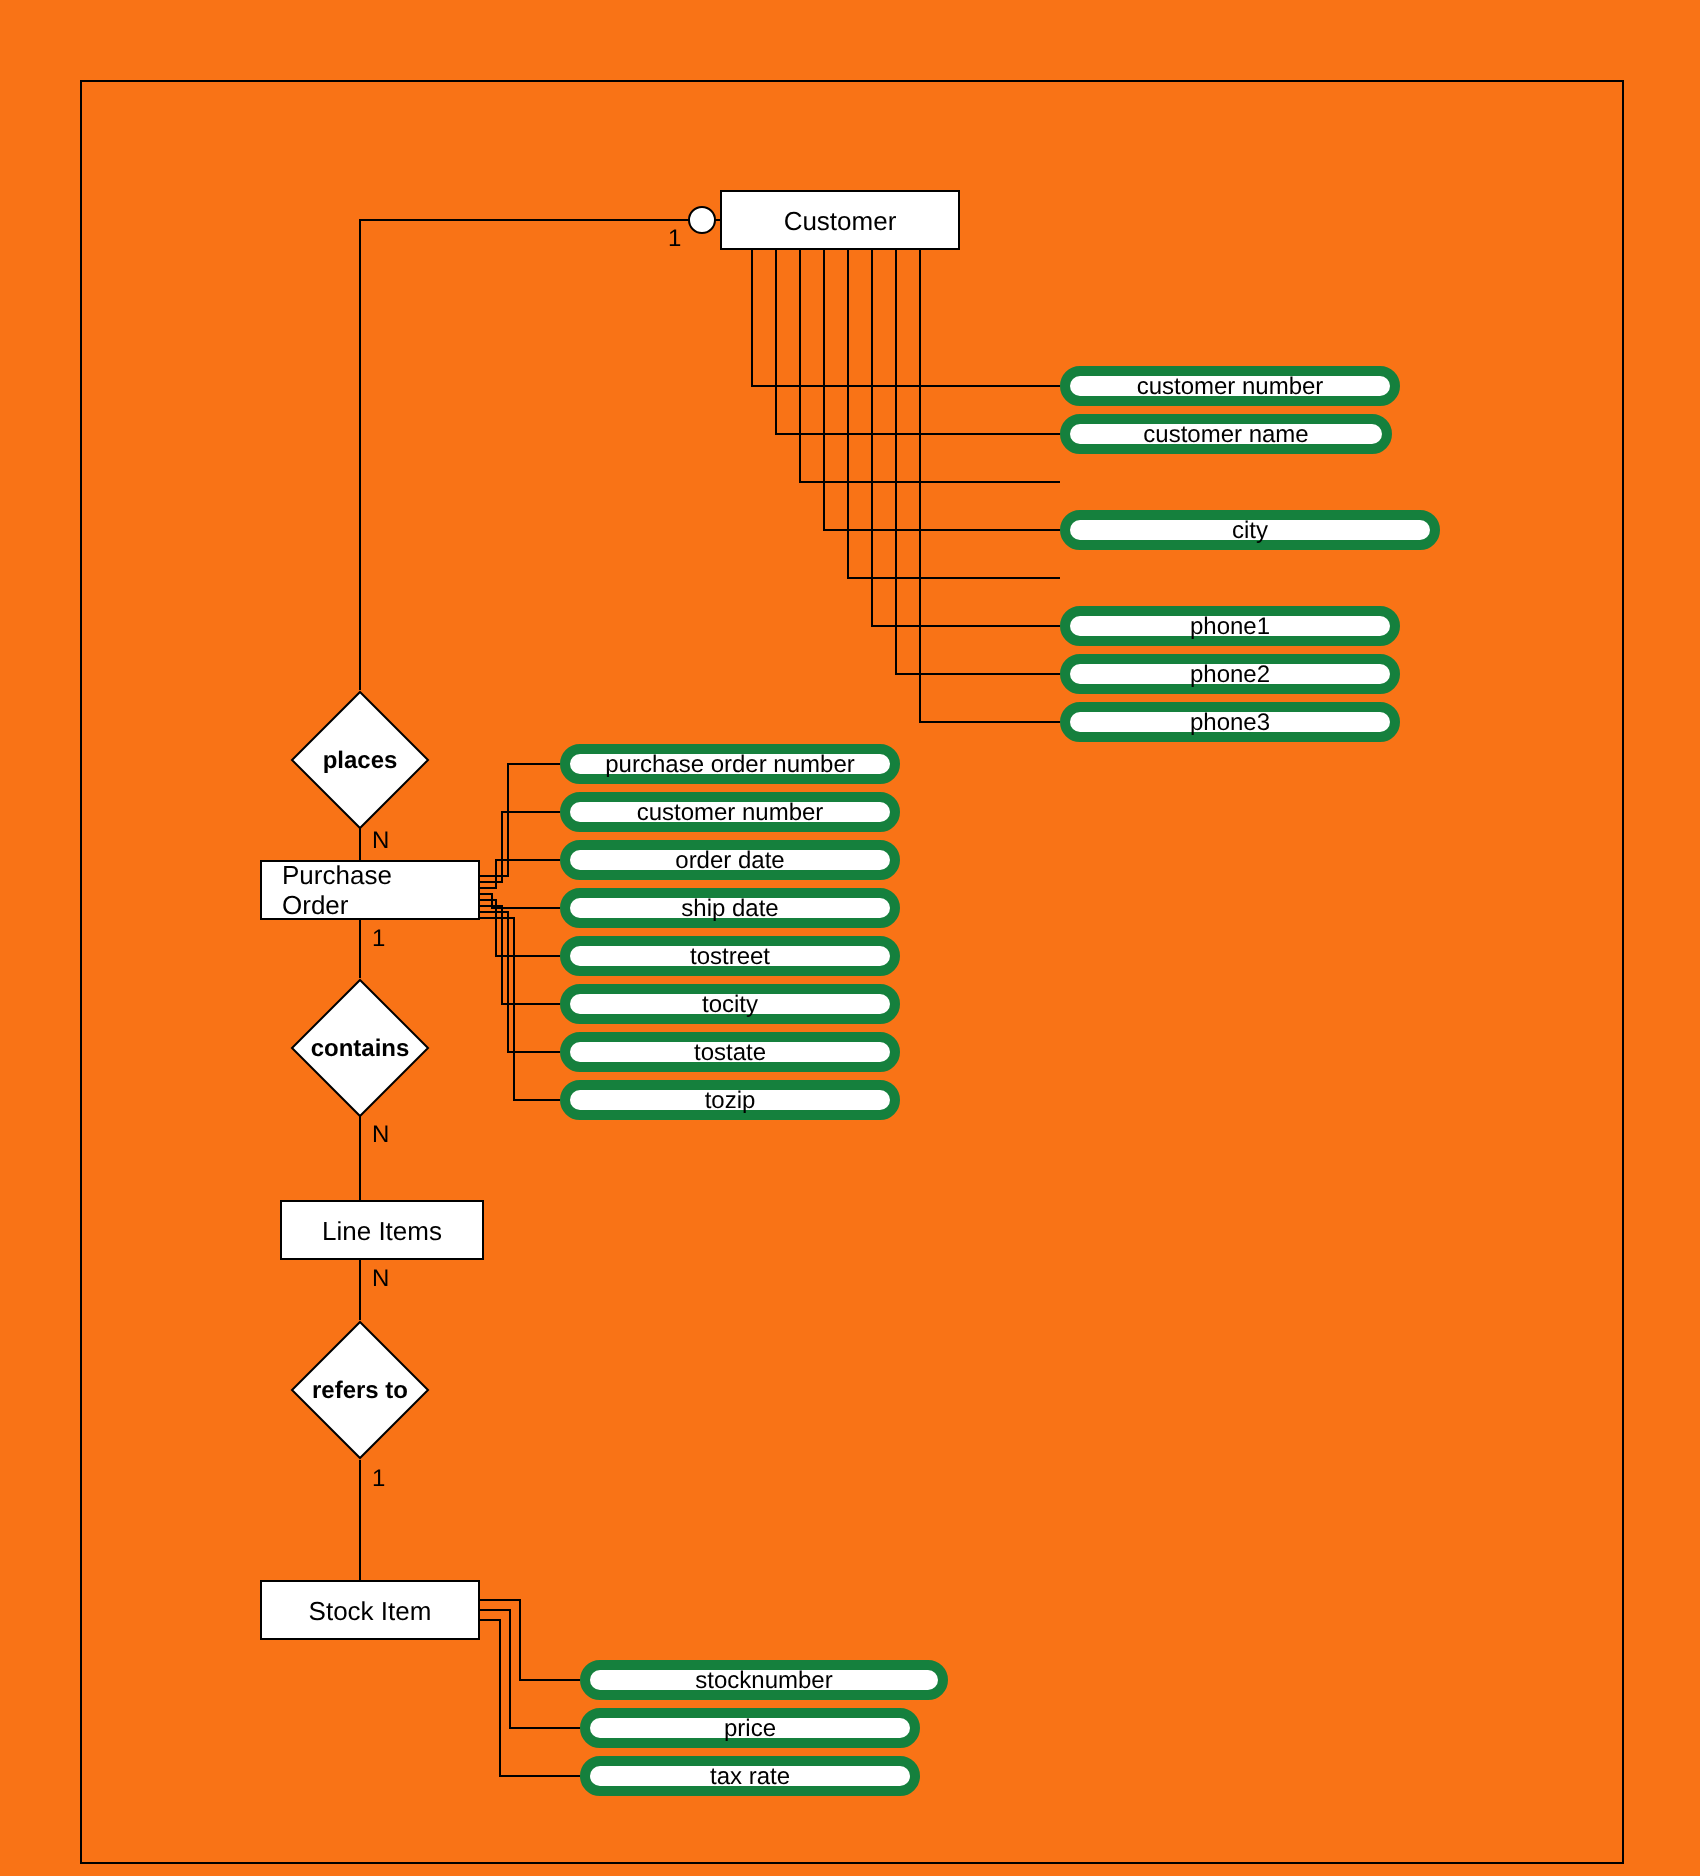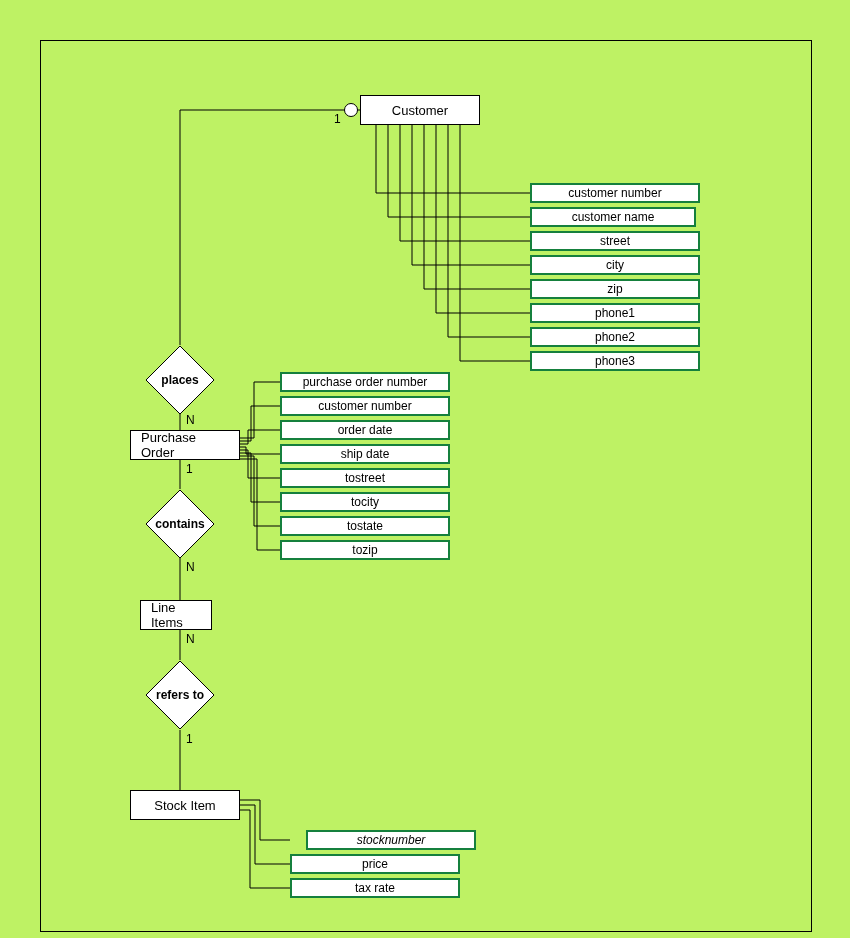--- a/index.html
+++ b/index.html
@@ -6,21 +6,21 @@
     margin: 0;
     padding: 0;
     background: #fff;
     font-family: Arial, sans-serif;
     font-size: 13px;
   }
   .canvas {
     position: relative;
     width: 850px;
     height: 938px;
-    background: #bef264;
+    background: #f97316;
   }
   .frame {
     position: absolute;
     left: 40px;
     top: 40px;
     width: 770px;
     height: 890px;
     border: 1px solid #000;
   }
   .entity {
@@ -43,23 +43,23 @@
   .relationship svg { display: block; }
   .relationship .rel-label {
     position: absolute;
     left: 0; top: 0; width: 100%; height: 100%;
     display: flex; align-items: center; justify-content: center;
     font-size: 12px;
     font-weight: bold;
   }
   .attribute {
     position: absolute;
-    border: 2px solid #15803d;
+    border: 5px solid #15803d;
     background: #fff;
-    border-radius: 0;
+    border-radius: 10px;
     height: 20px;
     display: flex;
     align-items: center;
     justify-content: center;
     box-sizing: border-box;
     font-size: 12px;
     z-index: 3;
   }
   .cardinality {
     position: absolute;
@@ -128,23 +128,21 @@
 
   <div class="circle-participation" style="left:344px; top:103px;"></div>
 
   <div class="entity" style="left:360px; top:95px; width:120px; height:30px;">
     <span>Customer</span>
   </div>
   <div class="cardinality" style="left:334px; top:112px;">1</div>
 
   <div class="attribute" style="left:530px; top:183px; width:170px;">customer number</div>
   <div class="attribute" style="left:530px; top:207px; width:166px;">customer name</div>
-  <div class="attribute" style="left:530px; top:231px; width:170px;">street</div>
-  <div class="attribute" style="left:530px; top:255px; width:170px;">city</div>
-  <div class="attribute" style="left:530px; top:279px; width:170px;">zip</div>
+  <div class="attribute" style="left:530px; top:255px; width:190px;">city</div>
   <div class="attribute" style="left:530px; top:303px; width:170px;">phone1</div>
   <div class="attribute" style="left:530px; top:327px; width:170px;">phone2</div>
   <div class="attribute" style="left:530px; top:351px; width:170px;">phone3</div>
 
   <div class="relationship" style="left:145px; top:345px;">
     <svg width="70" height="70">
         <polygon points="35,1 69,35 35,69 1,35" fill="#fff" stroke="#000" stroke-width="1"></polygon>
       </svg>
     <div class="rel-label">places</div>
   </div>
@@ -165,34 +163,34 @@
   <div class="attribute" style="left:280px; top:540px; width:170px;">tozip</div>
 
   <div class="relationship" style="left:145px; top:489px;">
     <svg width="70" height="70">
         <polygon points="35,1 69,35 35,69 1,35" fill="#fff" stroke="#000" stroke-width="1"></polygon>
       </svg>
     <div class="rel-label">contains</div>
   </div>
   <div class="cardinality" style="left:186px; top:560px;">N</div>
 
-  <div class="entity" style="left:140px; top:600px; width:72px; height:30px;">
+  <div class="entity" style="left:140px; top:600px; width:102px; height:30px;">
     <span>Line Items</span>
   </div>
   <div class="cardinality" style="left:186px; top:632px;">N</div>
 
   <div class="relationship" style="left:145px; top:660px;">
     <svg width="70" height="70">
         <polygon points="35,1 69,35 35,69 1,35" fill="#fff" stroke="#000" stroke-width="1"></polygon>
       </svg>
     <div class="rel-label">refers to</div>
   </div>
   <div class="cardinality" style="left:186px; top:732px;">1</div>
 
   <div class="entity" style="left:130px; top:790px; width:110px; height:30px;">
     <span>Stock Item</span>
   </div>
 
-  <div class="attribute" style="left:306px; top:830px; width:170px;font-style:italic;">stocknumber</div>
+  <div class="attribute" style="left:290px; top:830px; width:184px;">stocknumber</div>
   <div class="attribute" style="left:290px; top:854px; width:170px;text-align:right;">price</div>
   <div class="attribute" style="left:290px; top:878px; width:170px;">tax rate</div>
 
 </div>
 
 </body></html>

